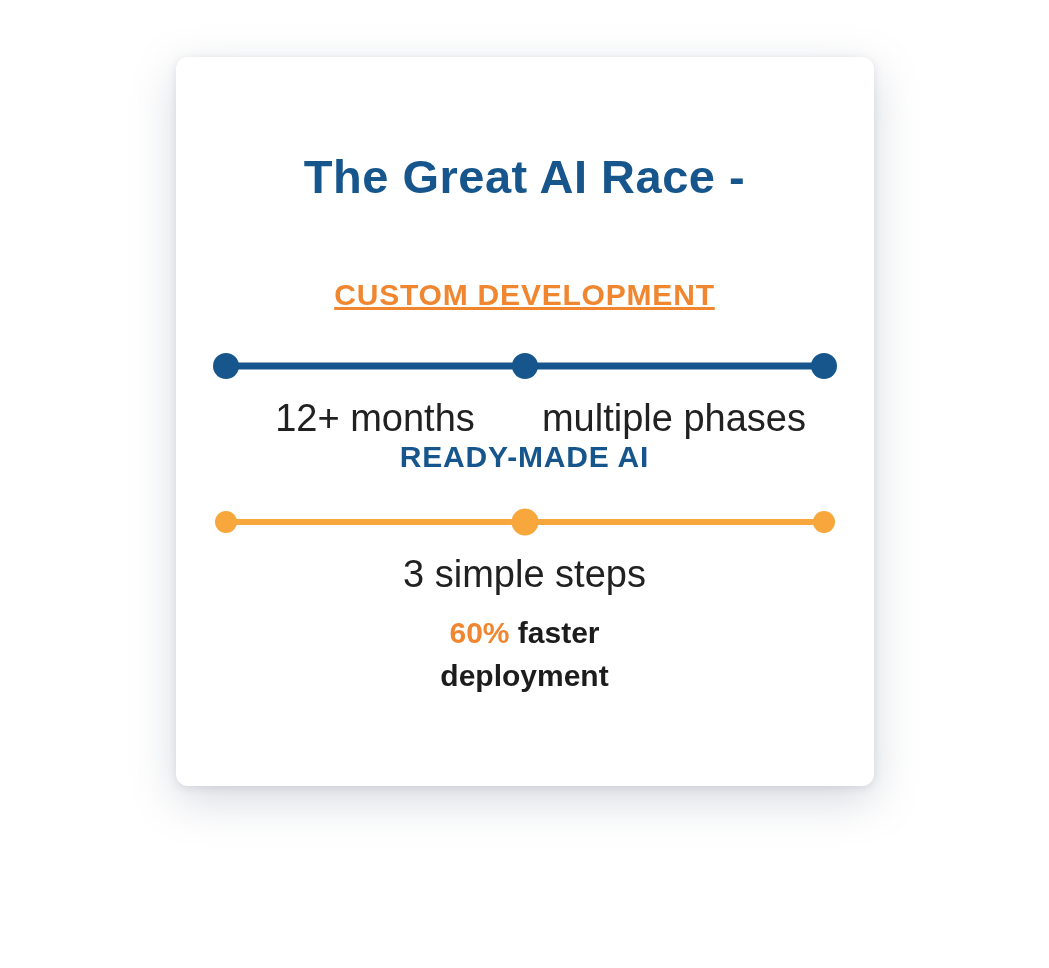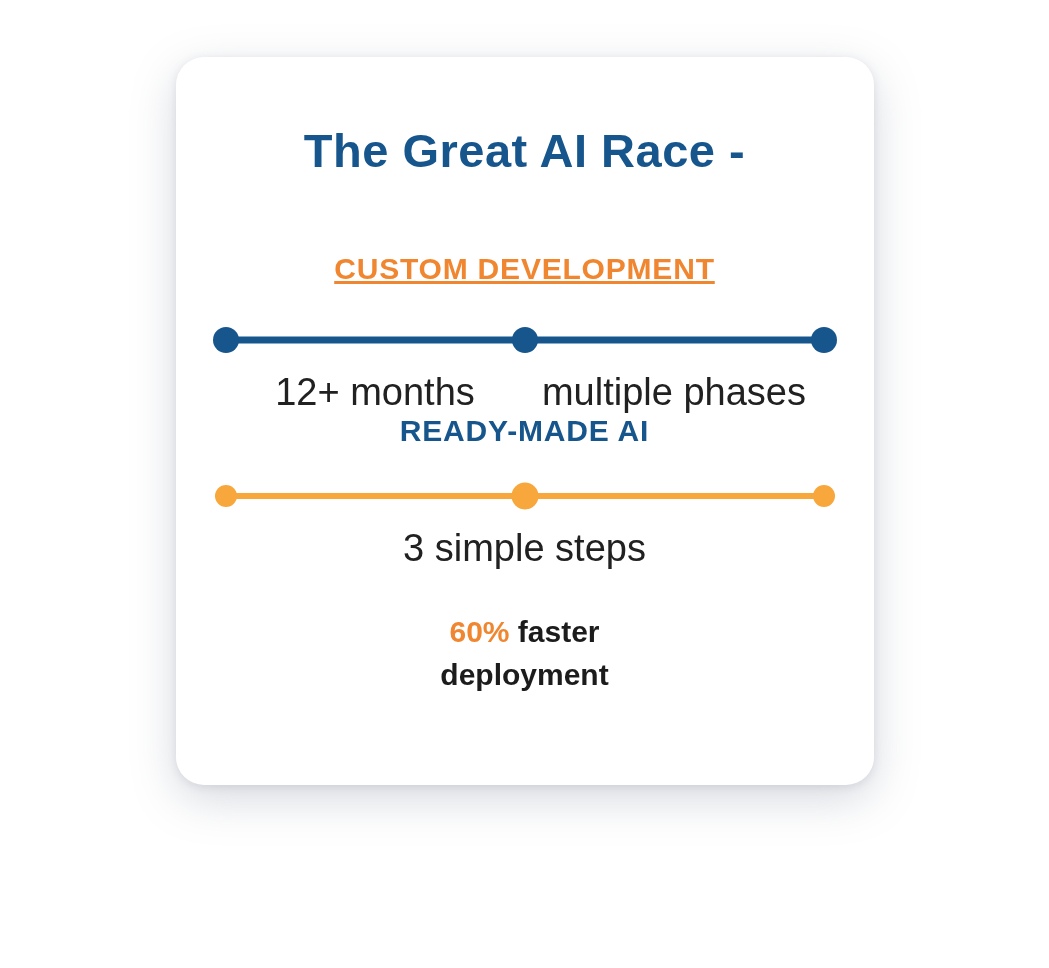--- a/index.html
+++ b/index.html
@@ -10,23 +10,23 @@
     height: 968px;
     background: #ffffff;
     font-family: "Liberation Sans", sans-serif;
     overflow: hidden;
   }
   .card {
     position: relative;
     width: 698px;
     margin: 57px auto 0;
     background: #ffffff;
-    border-radius: 28px;
+    border-radius: 12px;
     box-shadow: 0 14px 45px rgba(120, 130, 150, 0.30), 0 2px 8px rgba(120,130,150,0.18);
-    padding: 52px 50px 88px;
+    padding: 78px 50px 88px;
   }
   .title {
     text-align: center;
     color: #17568C;
     font-size: 47px;
     font-weight: bold;
     line-height: 1.8;
     letter-spacing: 0.5px;
   }
   .section-heading {
@@ -68,21 +68,21 @@
     font-size: 38px;
     color: #212121;
   }
   .labels-row .cell {
     flex: 1;
     text-align: center;
   }
   .timeline.orange { margin-top: 34px; }
   .stats-row {
     display: flex;
-    margin-top: 40px;
+    margin-top: 15px;
     font-size: 30px;
     font-weight: bold;
     line-height: 1.45;
     color: #1c1c1c;
     gap: 44px;
   }
   .stats-row .cell {
     flex: 1;
     text-align: center;
   }

